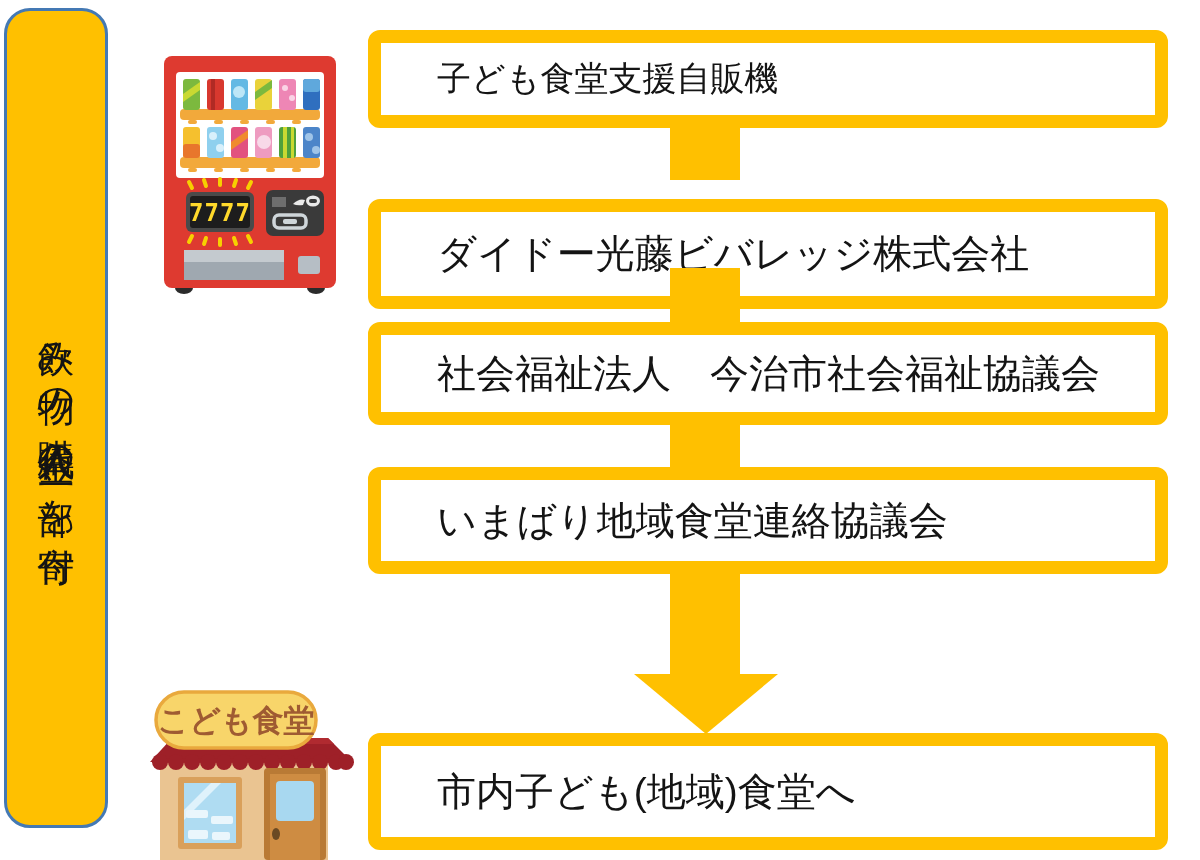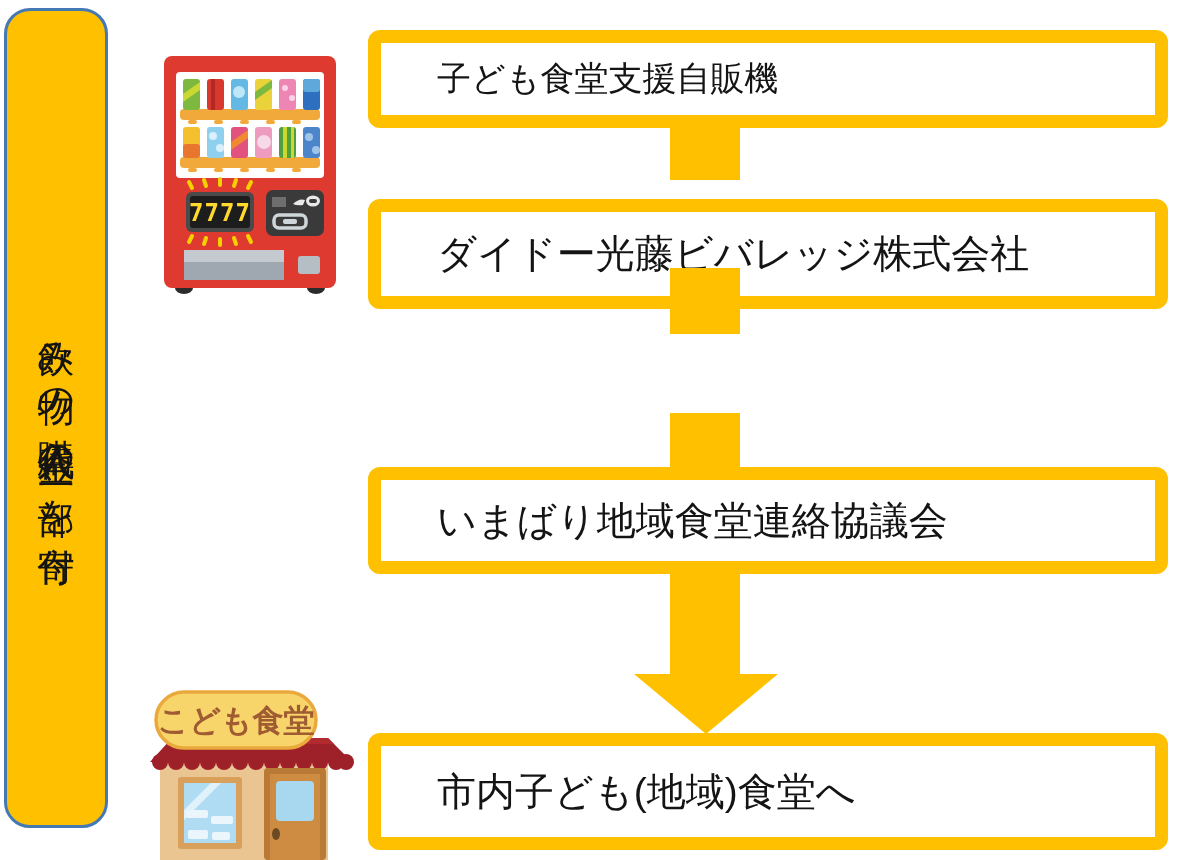--- a/index.html
+++ b/index.html
@@ -160,20 +160,23 @@
 
     <rect x="136" y="202" width="22" height="18" rx="3" fill="#B6BEC5"></rect>
   </svg>
 
   <div class="flow-box b1">
     <span>子ども食堂支援自販機</span>
   </div>
   <div class="flow-box b2">
     <span>ダイドー光藤ビバレッジ株式会社</span>
   </div>
+  <div class="flow-box b3">
+    <span>社会福祉法人　今治市社会福祉協議会</span>
+  </div>
   <div class="flow-box b5">
     <span>市内子ども(地域)食堂へ</span>
   </div>
   <div class="flow-box b4">
     <span>いまばり地域食堂連絡協議会</span>
   </div>
 
   <div class="stem s1"></div>
   <div class="stem s2"></div>
   <div class="stem s3"></div>

